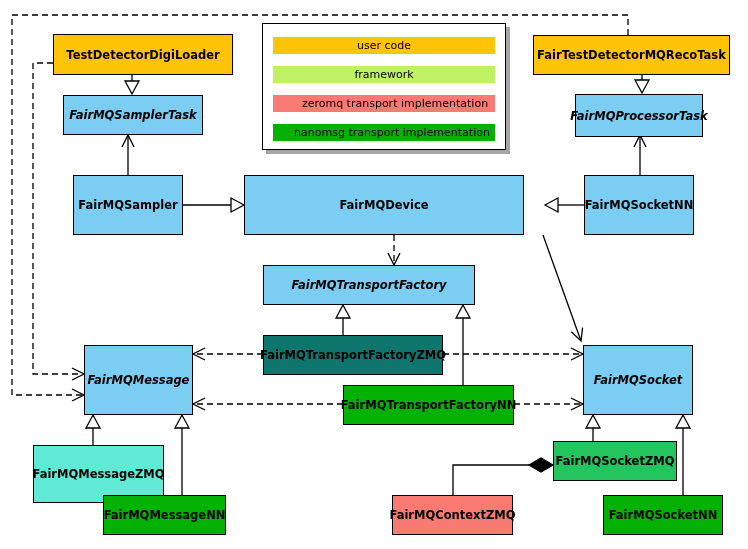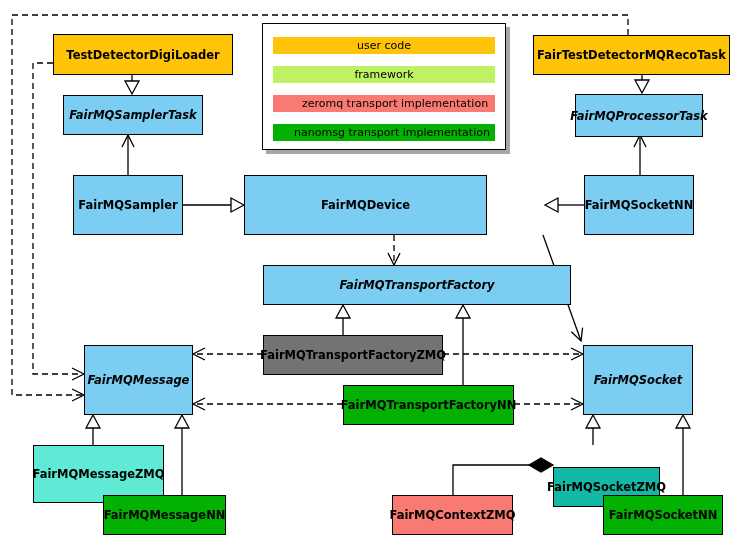--- a/index.html
+++ b/index.html
@@ -138,51 +138,51 @@
       </div>
       <div class="node abstract" style="left: 63px; top: 95px; width: 140px; height: 40px; background: rgb(123, 205, 242);">
         <span>FairMQSamplerTask</span>
       </div>
       <div class="node abstract" style="left: 575px; top: 94px; width: 128px; height: 43px; background: rgb(123, 205, 242);">
         <span>FairMQProcessorTask</span>
       </div>
       <div class="node" style="left: 73px; top: 175px; width: 110px; height: 60px; background: rgb(123, 205, 242);">
         <span>FairMQSampler</span>
       </div>
-      <div class="node" style="left: 244px; top: 175px; width: 243px; height: 60px; background: rgb(123, 205, 242);">
+      <div class="node" style="left: 244px; top: 175px; width: 280px; height: 60px; background: rgb(123, 205, 242);">
         <span>FairMQDevice</span>
       </div>
       <div class="node" style="left: 584px; top: 175px; width: 110px; height: 60px; background: rgb(123, 205, 242);">
         <span>FairMQSocketNN</span>
       </div>
-      <div class="node abstract" style="left: 263px; top: 265px; width: 308px; height: 40px; background: rgb(123, 205, 242);">
+      <div class="node abstract" style="left: 263px; top: 265px; width: 212px; height: 40px; background: rgb(123, 205, 242);">
         <span>FairMQTransportFactory</span>
       </div>
-      <div class="node" style="left: 263px; top: 335px; width: 180px; height: 40px; background: #737373;">
+      <div class="node" style="left: 263px; top: 335px; width: 180px; height: 40px; background: #0f766e;">
         <span>FairMQTransportFactoryZMQ</span>
       </div>
       <div class="node" style="left: 343px; top: 385px; width: 171px; height: 40px; background: rgb(3, 177, 3);">
         <span>FairMQTransportFactoryNN</span>
       </div>
       <div class="node abstract" style="left: 84px; top: 345px; width: 109px; height: 70px; background: rgb(123, 205, 242);">
         <span>FairMQMessage</span>
       </div>
       <div class="node abstract" style="left: 583px; top: 345px; width: 110px; height: 70px; background: rgb(123, 205, 242);">
         <span>FairMQSocket</span>
       </div>
       <div class="node" style="left: 33px; top: 445px; width: 131px; height: 58px; background: #5eead4;">
         <span>FairMQMessageZMQ</span>
       </div>
       <div class="node" style="left: 103px; top: 495px; width: 123px; height: 40px; background: rgb(3, 177, 3);">
         <span>FairMQMessageNN</span>
       </div>
       <div class="node" style="left: 392px; top: 495px; width: 121px; height: 40px; background: rgb(249, 122, 114);">
         <span>FairMQContextZMQ</span>
       </div>
-      <div class="node" style="left: 553px; top: 467px; width: 107px; height: 40px; background: #14b8a6;">
+      <div class="node" style="left: 553px; top: 441px; width: 124px; height: 40px; background: #22c55e;">
         <span>FairMQSocketZMQ</span>
       </div>
       <div class="node" style="left: 603px; top: 495px; width: 120px; height: 40px; background: rgb(3, 177, 3);">
         <span>FairMQSocketNN</span>
       </div>
     </div>
 
   <div class="legend-panel">
     <div id="legend-rows">
         <div class="legend-row" style="background: rgb(255, 196, 8);">

